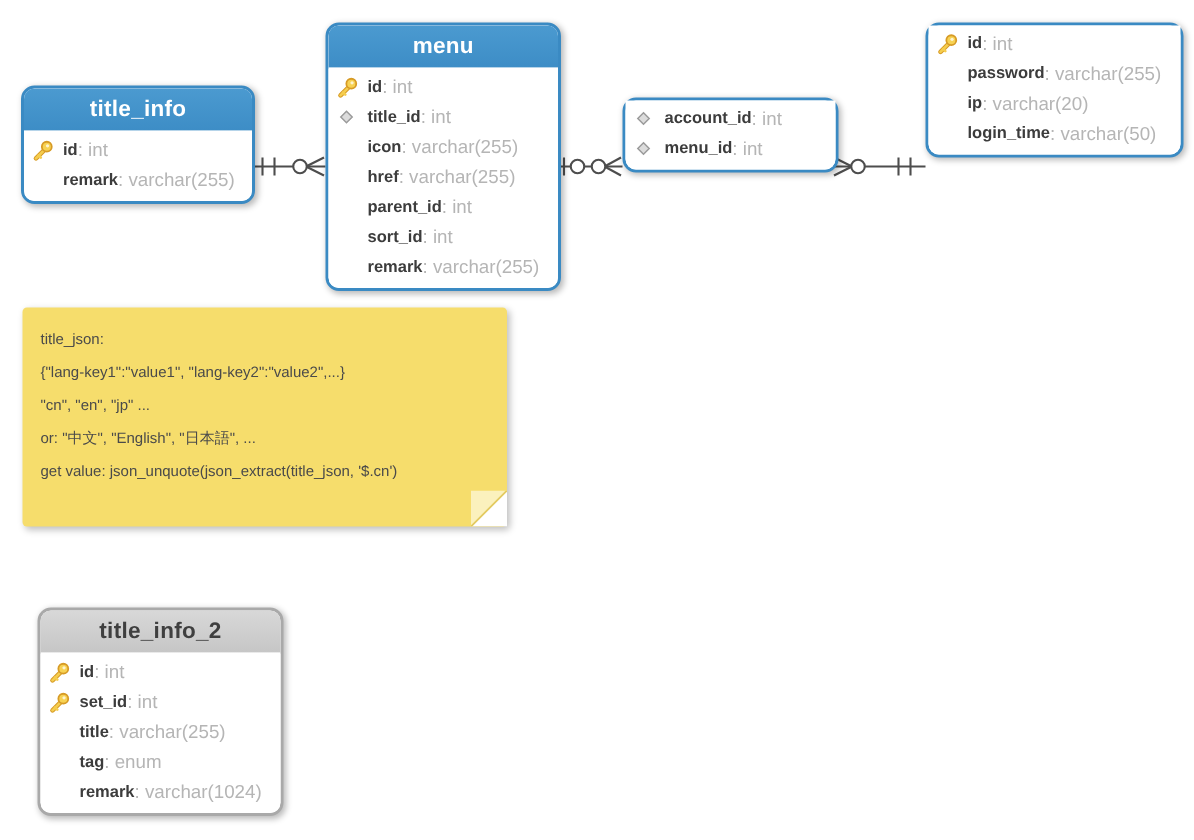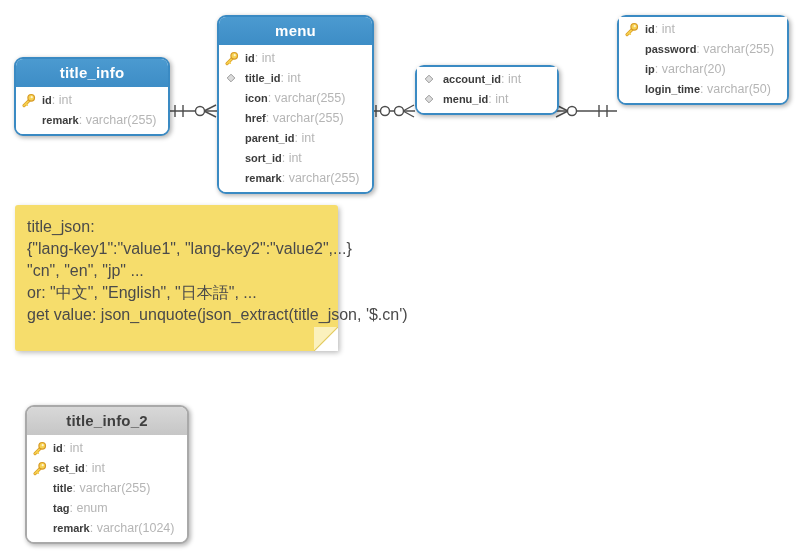--- a/index.html
+++ b/index.html
@@ -25,21 +25,21 @@
   .t-icon{width:21px;flex:0 0 21px;display:inline-flex;align-items:center;justify-content:flex-start;}
   .t-icon svg{display:block;}
   .t-label{font-size:11px;font-weight:bold;color:#3c3c3c;}
   .t-type{font-size:12.5px;color:#b5b5b5;}
   
   .note{
     position:absolute;left:15px;top:205px;width:323px;height:146px;background:#f6dd6c;
     border-radius:3px;box-shadow:2px 2px 5px rgba(0,0,0,0.25);
   }
   .note-lines{padding:11px 4px 0 12px;}
-  .note-line{font-size:16px;color:#4a4a4a;line-height:22px;white-space:nowrap;}
+  .note-line{font-size:10px;color:#4a4a4a;line-height:22px;white-space:nowrap;}
   .note-fold{position:absolute;right:0;bottom:0;display:block;}
   
   .rel-overlay{position:absolute;left:0;top:0;width:796px;height:560px;}
 </style>
 </head>
 <body>
 
 <div class="canvas">
 
   <svg class="rel-overlay" width="796" height="560" viewBox="0 0 796 560" stroke="#4d4d4d" stroke-width="1.4" fill="none">

